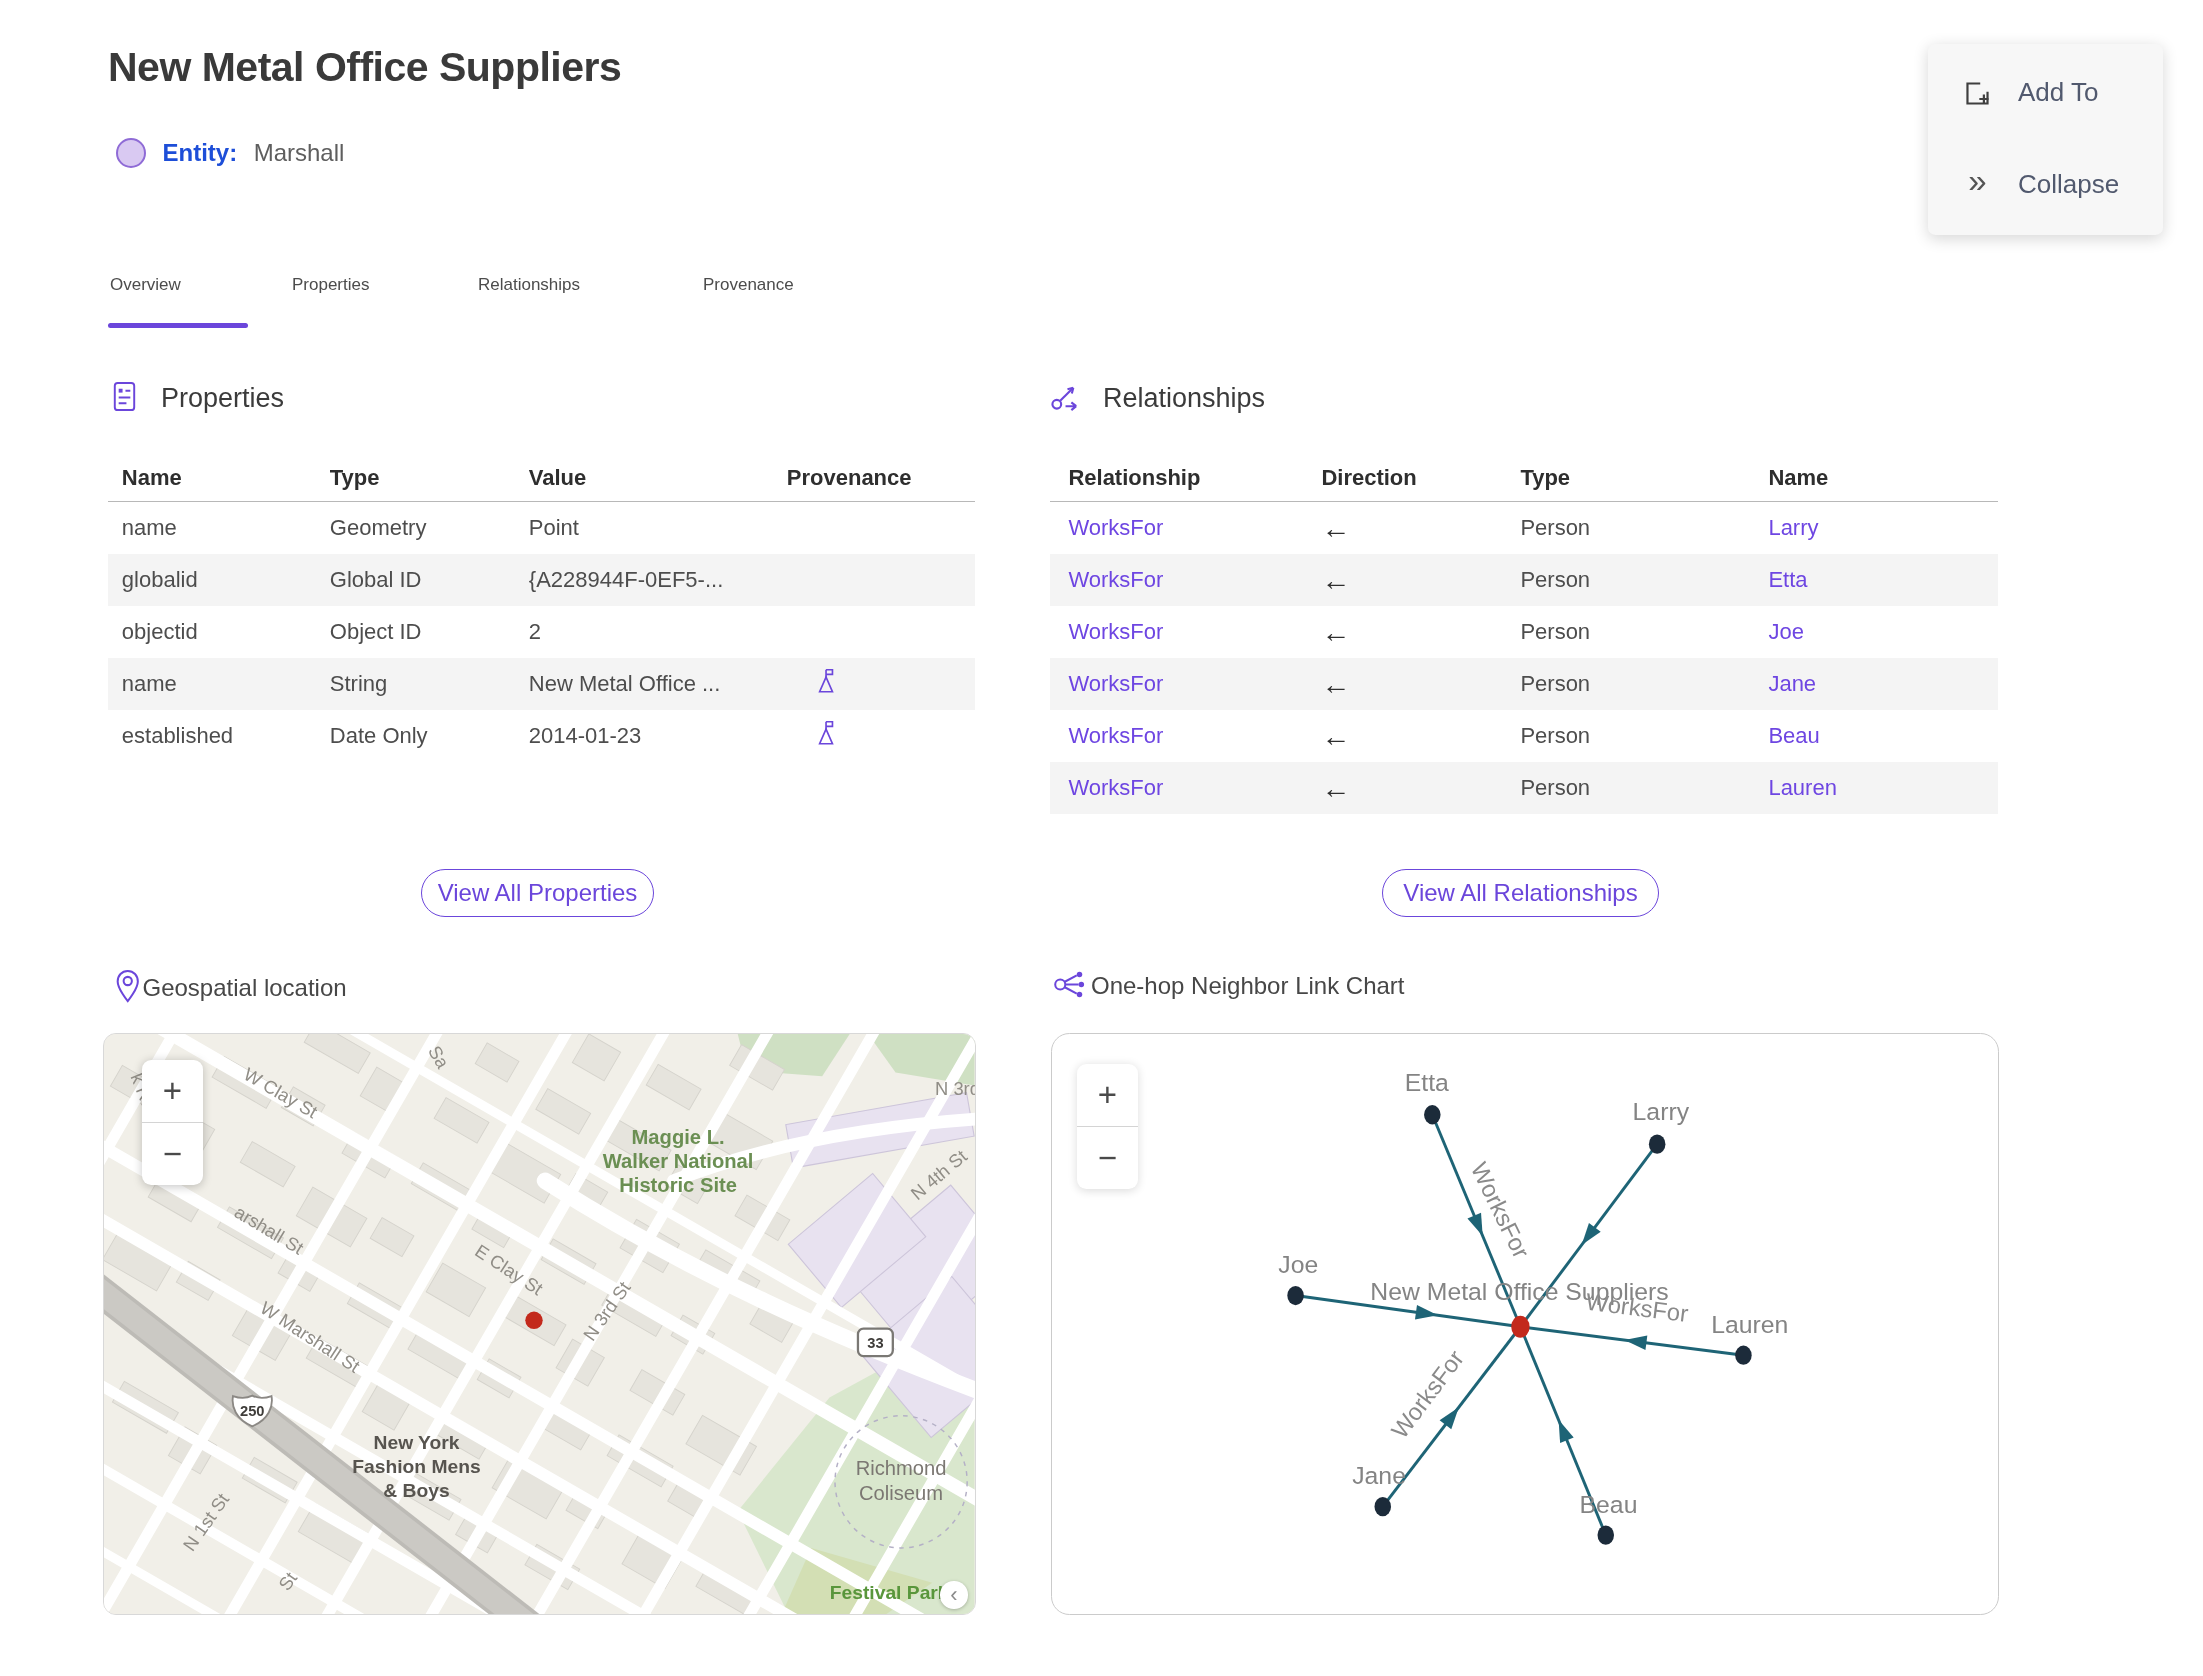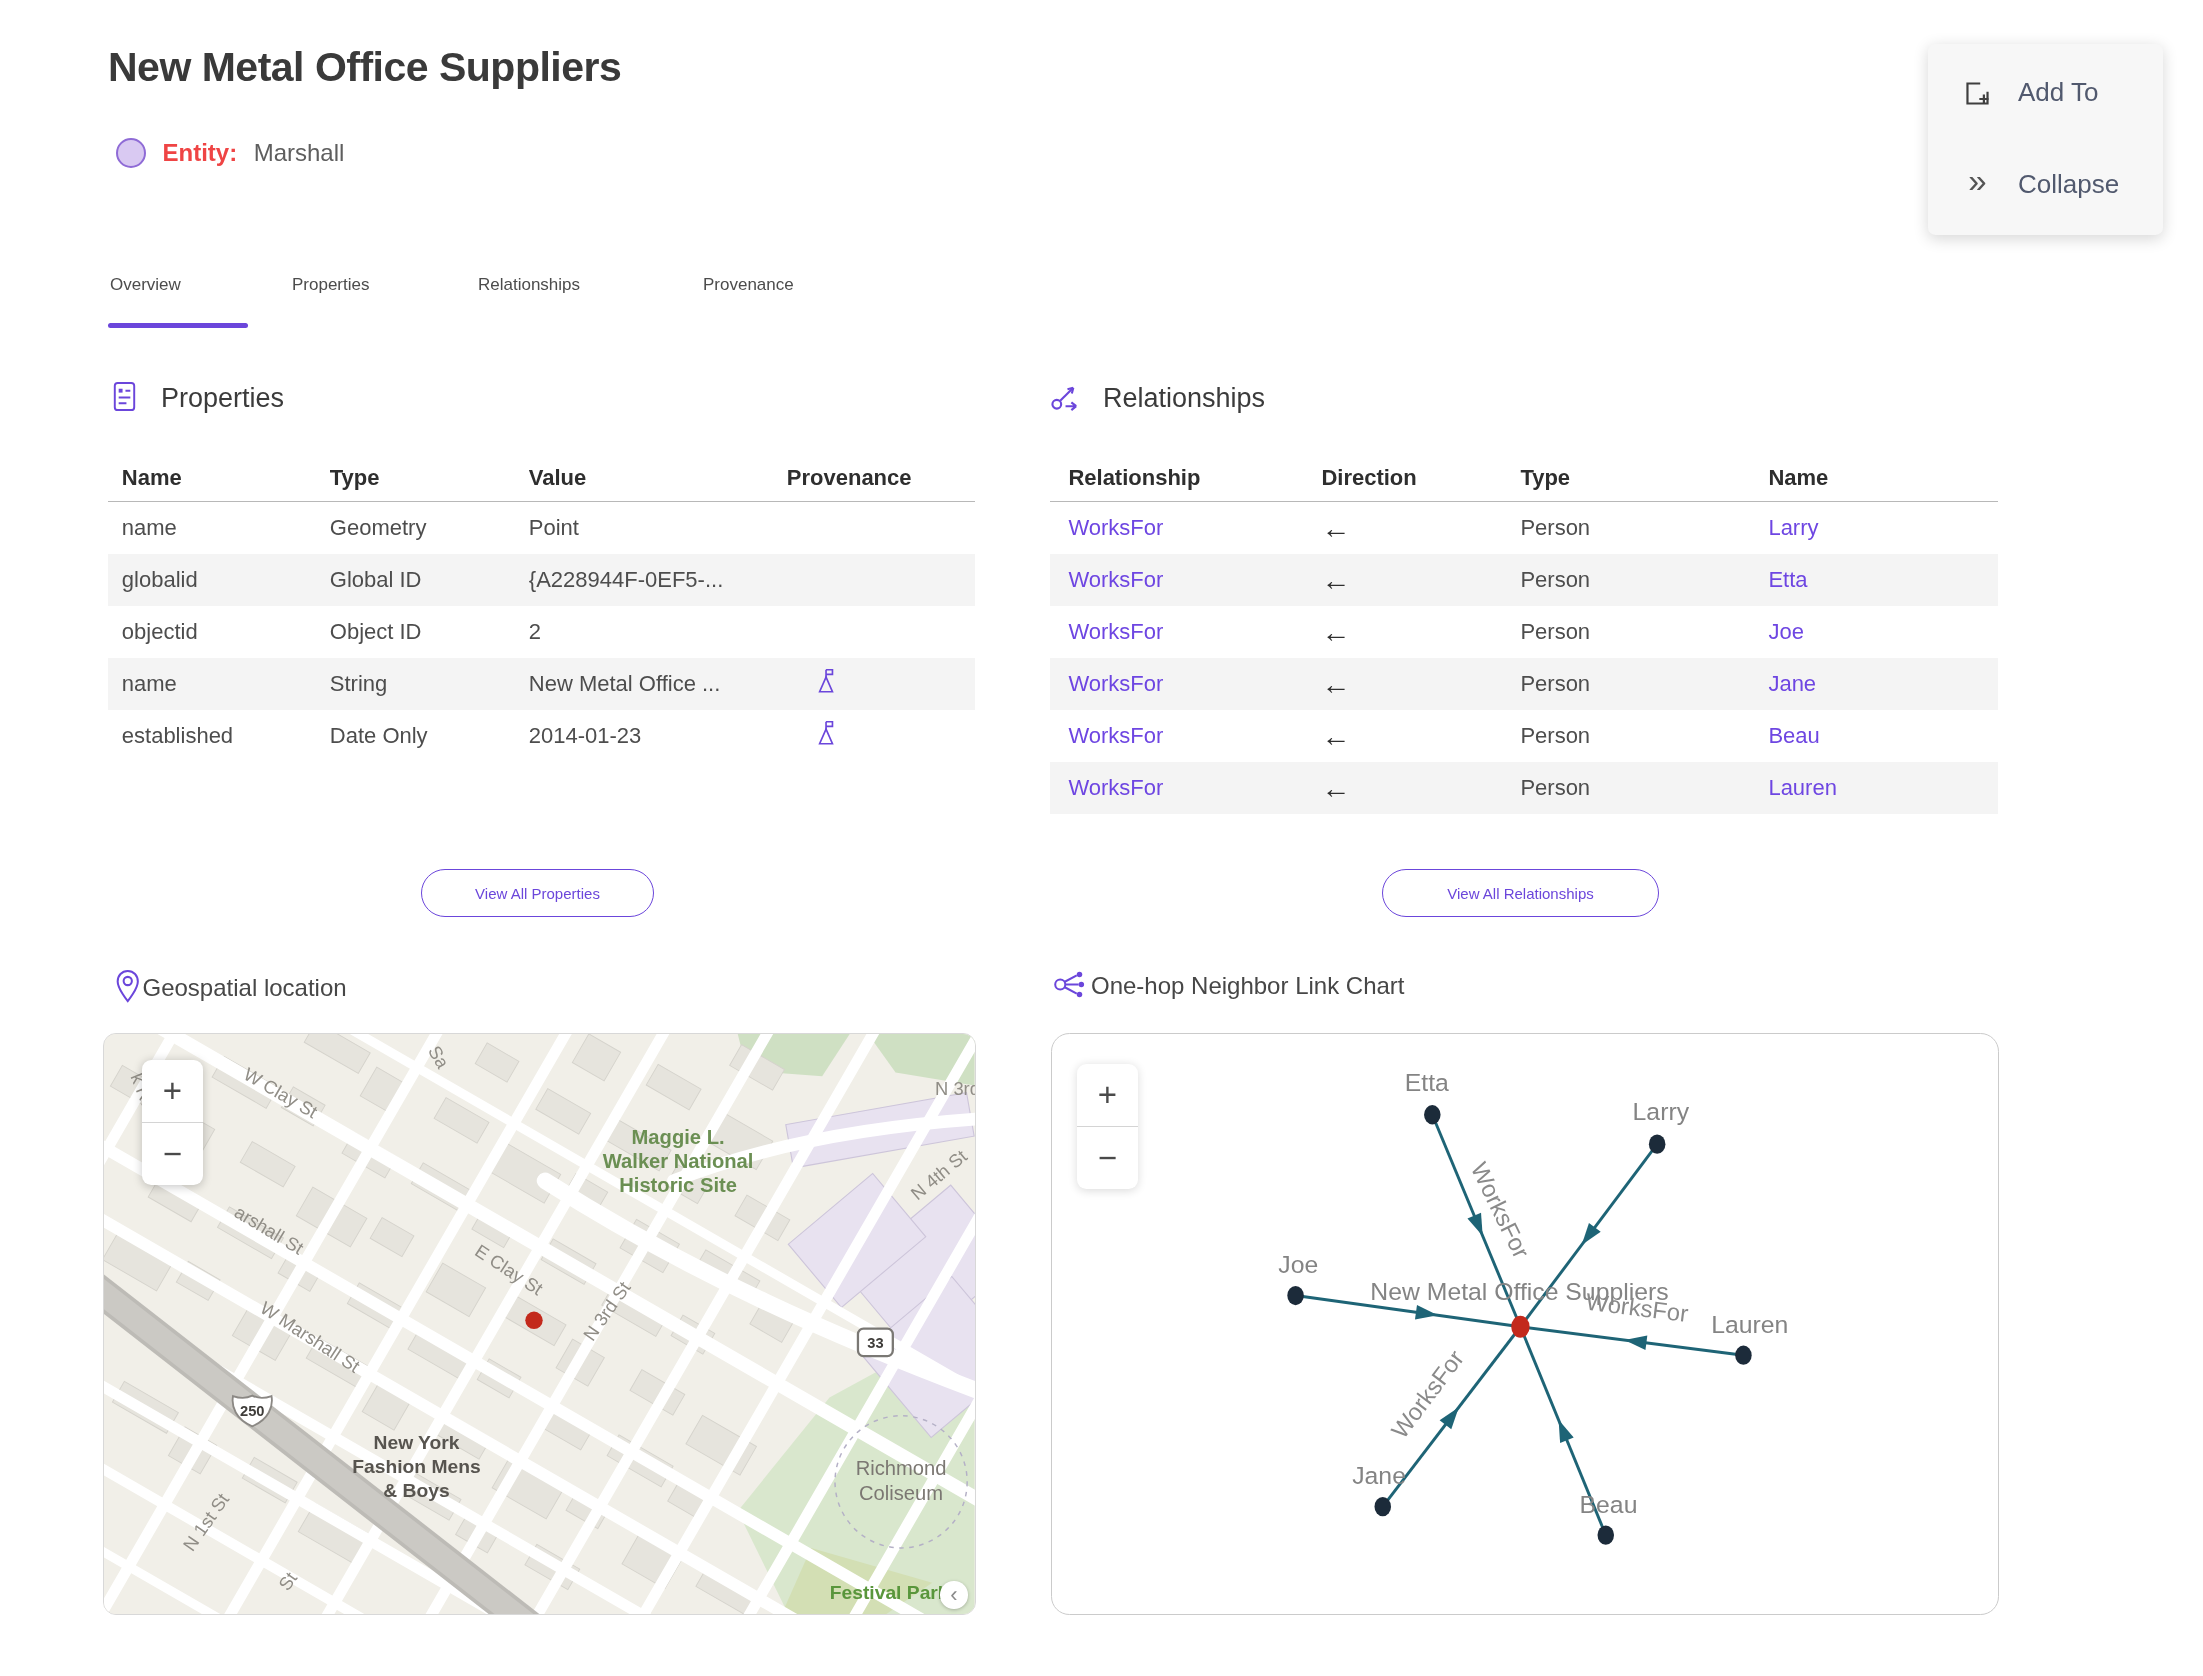--- a/index.html
+++ b/index.html
@@ -4,21 +4,21 @@
 <style>
   html,body{margin:0;padding:0;}
   body{width:2204px;height:1677px;position:relative;background:#ffffff;
        font-family:"Liberation Sans", sans-serif;color:#4d4d4d;overflow:hidden;}
   .abs{position:absolute;}
 
   
   .page-title{left:108px;top:44px;font-size:41px;font-weight:bold;color:#3a3a3a;letter-spacing:-0.5px;}
   .entity-row{left:116px;top:138px;display:flex;align-items:center;gap:16.5px;font-size:24px;}
   .entity-dot{width:26px;height:26px;border-radius:50%;background:#d9c9f2;border:2.8px solid #8f6bd6;}
-  .entity-label{font-weight:bold;color:#ef4444;}
+  .entity-label{font-weight:bold;color:#1d4ed8;}
   .entity-type{color:#5e5e5e;}
 
   
   .actions-card{left:1928px;top:44px;width:235px;height:191px;background:#f7f7f7;border-radius:7.3px;
     box-shadow:0 3.7px 14.7px rgba(0,0,0,.16);}
   .action-item{position:absolute;left:33px;display:flex;gap:24px;cursor:pointer;}
   .action-item .lbl{font-size:26px;color:#51596e;}
   .action-ico{width:33px;height:33px;display:flex;align-items:center;justify-content:center;}
   .collapse-glyph{font-size:33px;color:#555;line-height:1;margin-top:-5.5px;}
 
@@ -39,21 +39,21 @@
   .tbl .row:nth-child(even){background:#f4f4f4;}
   .props-grid{grid-template-columns:208px 199px 258px 1fr;}
   .props-grid>div{padding-left:13.8px;}
   .rels-grid{grid-template-columns:253px 199px 248px 1fr;}
   .rels-grid>div{padding-left:18.4px;}
   .lnk{color:#6e46e2;cursor:pointer;}
   .dir-arrow{font-size:29px;color:#2e2e2e;}
 
   
   .pill-btn{position:absolute;height:48px;border:1.8px solid #6b46db;border-radius:25px;background:#fff;
-    color:#6b46db;font-size:15px;display:flex;align-items:center;justify-content:center;cursor:pointer;}
+    color:#6b46db;font-size:24px;display:flex;align-items:center;justify-content:center;cursor:pointer;}
 
   
   .map-card{left:103px;top:1033px;width:871px;height:580px;border-radius:13px;overflow:hidden;
     background:#f1efe8;border:0.9px solid #d8d8d8;}
   .chart-card{left:1051px;top:1033px;width:946px;height:580px;background:#fff;
     border:1.8px solid #cbcbcb;border-radius:18.4px;}
   .zoom-ctrl{position:absolute;width:61px;background:#fff;border-radius:9.2px;
     box-shadow:0 1.8px 9.2px rgba(0,0,0,.22);overflow:hidden;z-index:5;}
   .zoom-half{height:62px;display:flex;align-items:center;justify-content:center;
     font-size:33px;color:#4a4a4a;cursor:pointer;}

